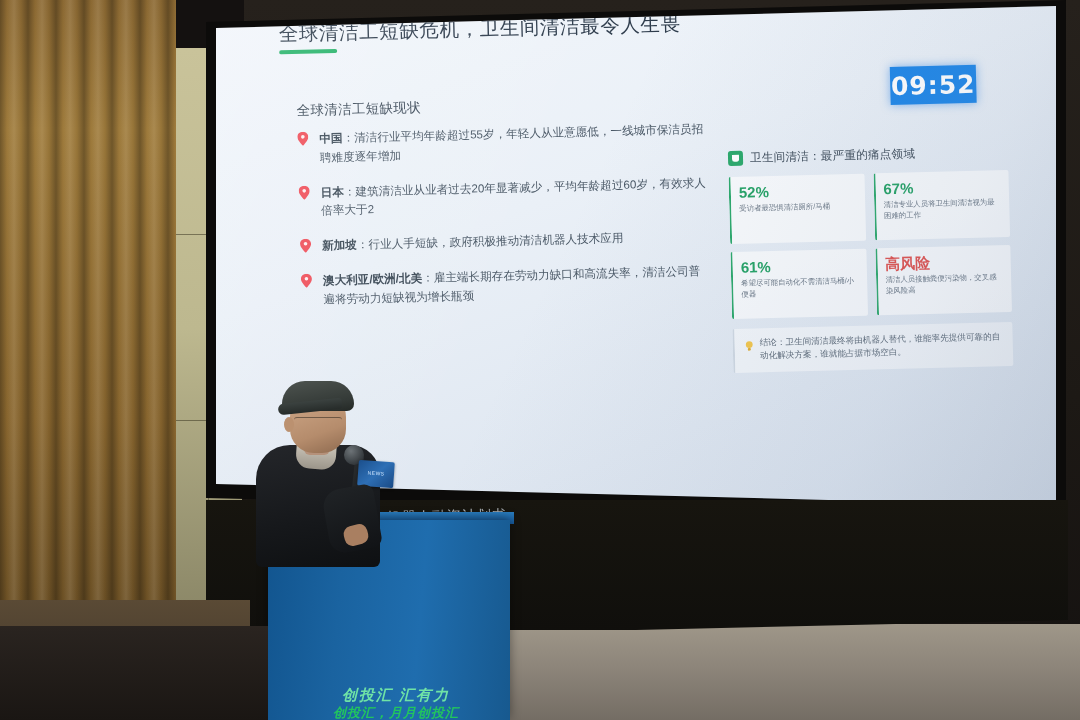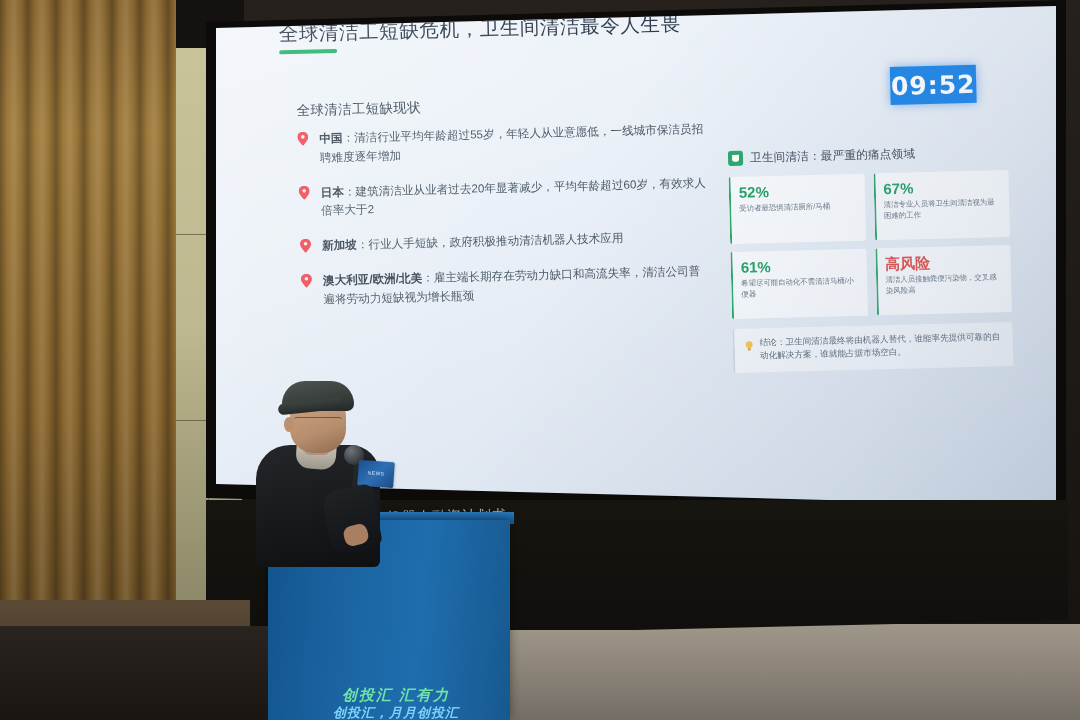--- a/index.html
+++ b/index.html
@@ -131,21 +131,21 @@
     background:linear-gradient(95deg,#12558f 0%,#1a63a0 30%,#1f6dae 62%,#17598f 100%);
     box-shadow:0 -2px 10px rgba(0,0,0,.4);
   }
   .podium-top{position:absolute;left:262px;top:512px;width:252px;height:12px;
     background:linear-gradient(180deg,#2a7cbd 0%,#16589a 100%);}
   .podium-slogan{
     position:absolute;left:296px;top:686px;width:200px;text-align:center;
     font-style:italic;font-weight:700;line-height:1.25;
   }
   .podium-slogan .l1{font-size:15px;color:#6fe3a6;letter-spacing:2px;}
-  .podium-slogan .l2{font-size:13px;color:#7dd3fc;letter-spacing:1px;}
+  .podium-slogan .l2{font-size:13px;color:#22c55e;letter-spacing:1px;}
 
   
   .speaker{position:absolute;left:248px;top:375px;width:150px;height:185px;}
   .sp-body{position:absolute;left:8px;top:70px;width:124px;height:122px;
     background:linear-gradient(170deg,#24262a 0%,#16181b 60%,#0e1012 100%);
     border-radius:34px 30px 6px 6px;}
   .sp-collar{position:absolute;left:48px;top:68px;width:40px;height:26px;
     background:linear-gradient(180deg,#cfc9bd 0%,#9b958a 100%);
     border-radius:0 0 14px 14px;transform:rotate(4deg);}
   .sp-neck{position:absolute;left:56px;top:56px;width:26px;height:24px;

